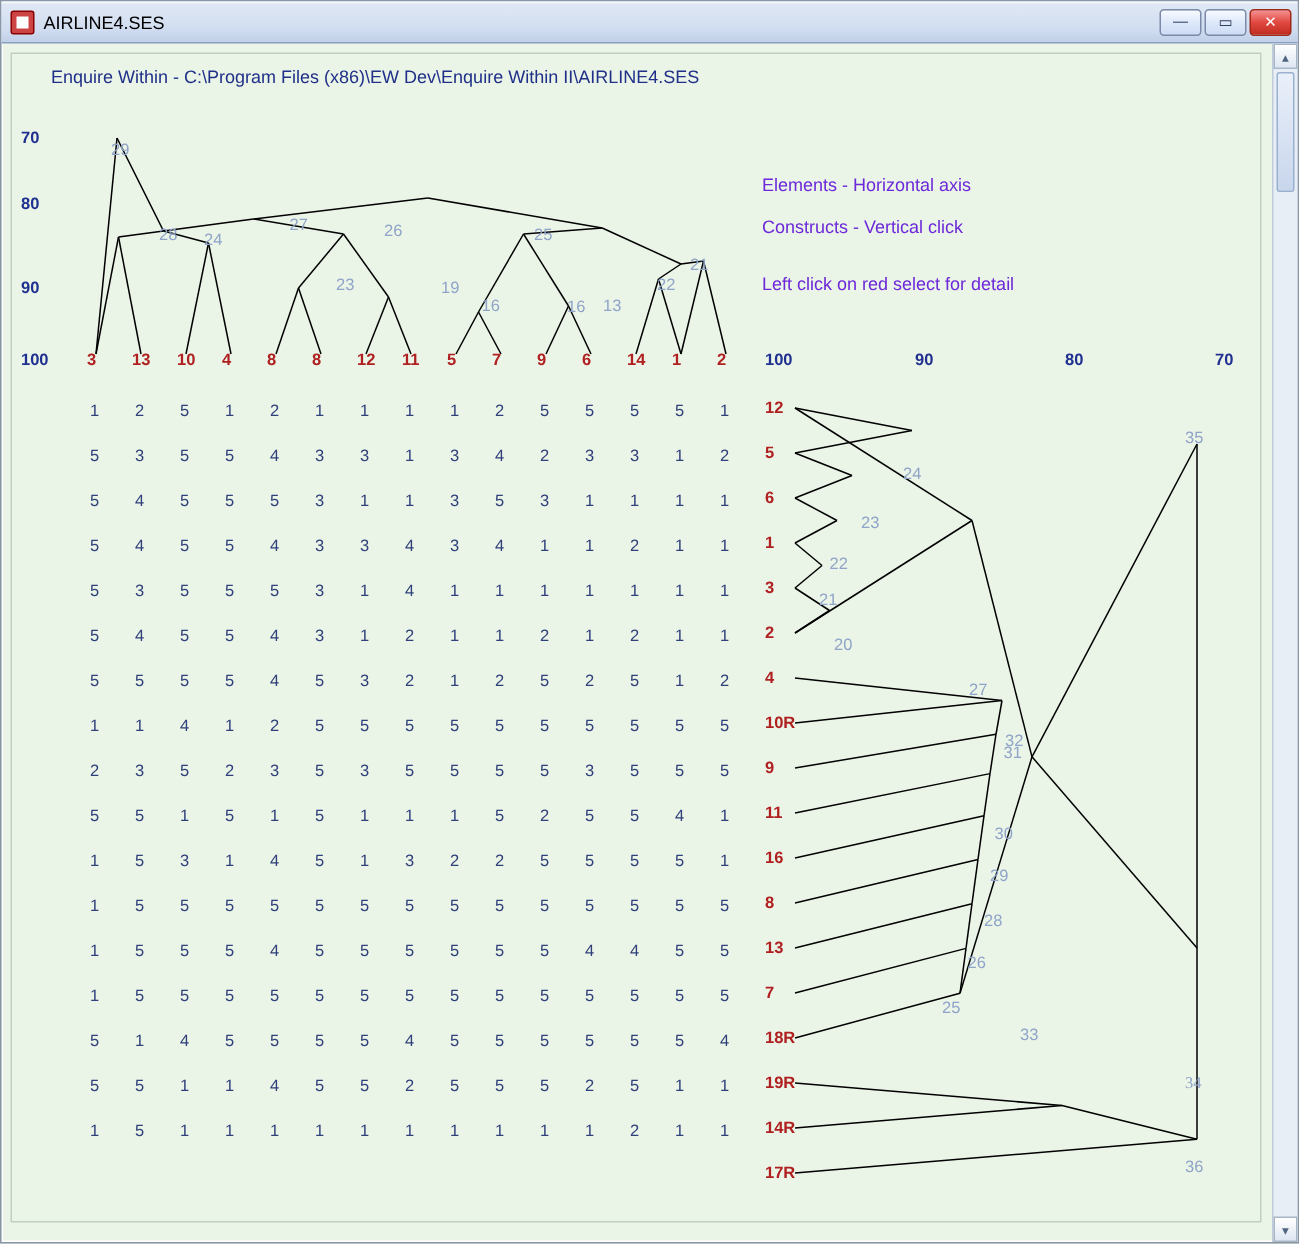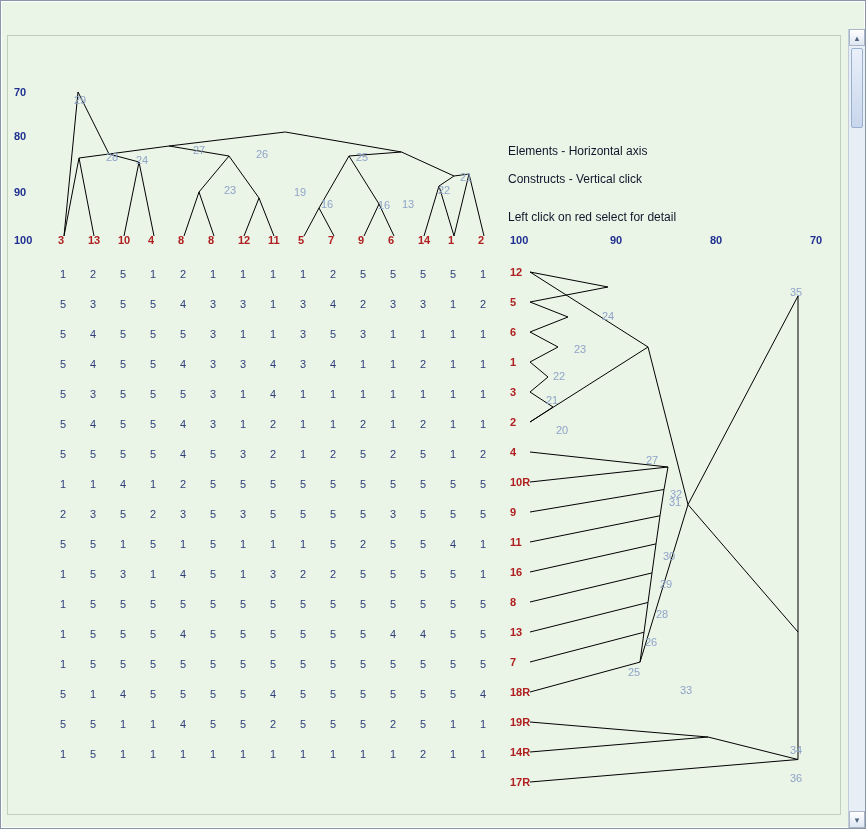--- a/index.html
+++ b/index.html
@@ -30,21 +30,21 @@
             border:1px solid #c0d0c0; font-size:10px; font-family:Arial,Helvetica,sans-serif; }
   .scrollbar { position:absolute; right:0; top:0; bottom:0; width:17px;
                background:#e8eef6; border-left:1px solid #c0ccda; }
   .sb-arrow { height:17px; border:1px solid #a8b6c8; background:linear-gradient(#fff,#dde6f2);
               display:flex; justify-content:center; align-items:center; font-size:9px; color:#506480; }
   .sb-arrow.bot { position:absolute; bottom:0; left:0; right:0; }
   .sb-thumb { position:absolute; left:2px; right:2px; top:19px; height:80px;
               background:linear-gradient(#eaf0fa,#c8d6ec); border:1px solid #9ab0d0; border-radius:2px; }
 
   .subtitle { position:absolute; left:26px; top:8px; font-size:12px; color:#203088; }
-  .instr { font-size:12px; color:#0f172a; position:absolute;margin-top:28px; }
+  .instr { font-size:12px; color:#6d28d9; position:absolute; }
 
   
   .axis-tick { position:absolute; font-size:11px; color:#203090; font-weight:bold; }
 
   
   .col-hdr { position:absolute; font-size:11px; color:#b02020; font-weight:bold; }
 
   
   .row-lbl { position:absolute; font-size:11px; color:#b02020; font-weight:bold; }
 
@@ -55,23 +55,33 @@
   .node { position:absolute; font-size:11px; color:#8fa4c8; }
 
   svg { position:absolute; left:0; top:0; pointer-events:none; }
   svg line { stroke:#000; stroke-width:1; }
 </style>
 </head>
 <body>
 
 <div class="window">
 
+  <div class="titlebar">
+    <span class="ico"></span>
+    <span class="title-text">AIRLINE4.SES</span>
+    <div class="winbtns">
+      <div class="winbtn">—</div>
+      <div class="winbtn">▭</div>
+      <div class="winbtn close">✕</div>
+    </div>
+  </div>
 
   <div class="scrollhost">
     <div class="canvas" id="cv">
+      <div class="subtitle">Enquire Within - C:\Program Files (x86)\EW Dev\Enquire Within II\AIRLINE4.SES</div>
     <div class="instr" style="left: 500px; top: 80px;">Elements - Horizontal axis</div>
         <div class="instr" style="left: 500px; top: 108px;">Constructs - Vertical click</div>
         <div class="instr" style="left: 500px; top: 146px;">Left click on red select for detail</div>
         <div class="axis-tick" style="left: 6px; top: 50px;">70</div>
         <div class="axis-tick" style="left: 6px; top: 94px;">80</div>
         <div class="axis-tick" style="left: 6px; top: 150px;">90</div>
         <div class="axis-tick" style="left: 6px; top: 198px;">100</div>
         <svg width="834" height="780">
           <line x1="56" y1="200" x2="71" y2="122"></line>
           <line x1="86" y1="200" x2="71" y2="122"></line>
@@ -455,21 +465,21 @@
         <div class="node" style="left: 548px; top: 388px;">20</div>
         <div class="node" style="left: 638px; top: 418px;">27</div>
         <div class="node" style="left: 662px; top: 452px;">32</div>
         <div class="node" style="left: 661px; top: 460px;">31</div>
         <div class="node" style="left: 655px; top: 514px;">30</div>
         <div class="node" style="left: 652px; top: 542px;">29</div>
         <div class="node" style="left: 648px; top: 572px;">28</div>
         <div class="node" style="left: 637px; top: 600px;">26</div>
         <div class="node" style="left: 620px; top: 630px;">25</div>
         <div class="node" style="left: 672px; top: 648px;">33</div>
-        <div class="node" style="left: 782px; top: 708px;">34</div>
+        <div class="node" style="left: 782px; top: 680px; font-family: Liberation Serif, serif;">34</div>
         <div class="node" style="left: 782px; top: 250px;">35</div>
         <div class="node" style="left: 782px; top: 736px;">36</div>
       </div>
 
     <div class="scrollbar">
       <div class="sb-arrow">▴</div>
       <div class="sb-thumb"></div>
       <div class="sb-arrow bot">▾</div>
     </div>
   </div>

